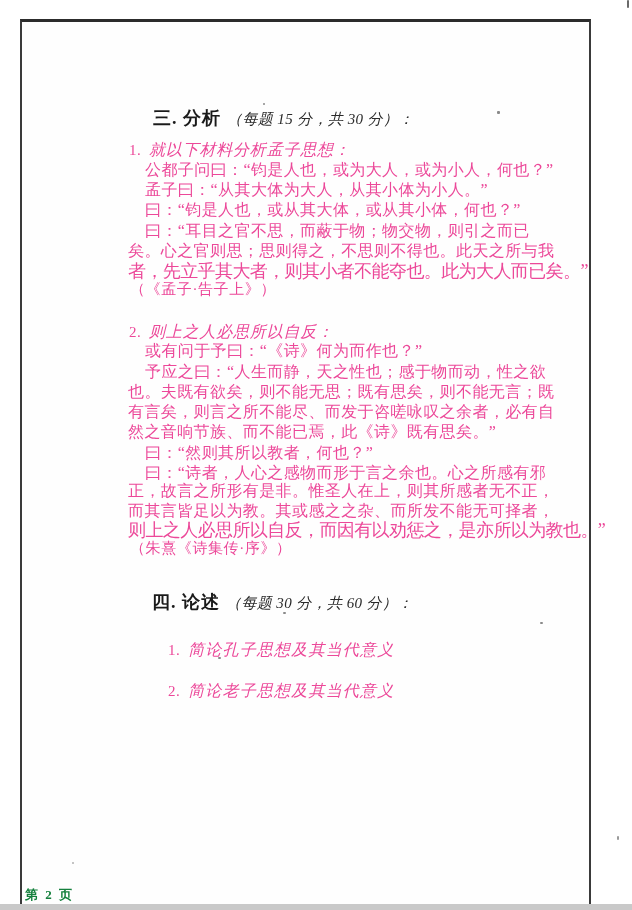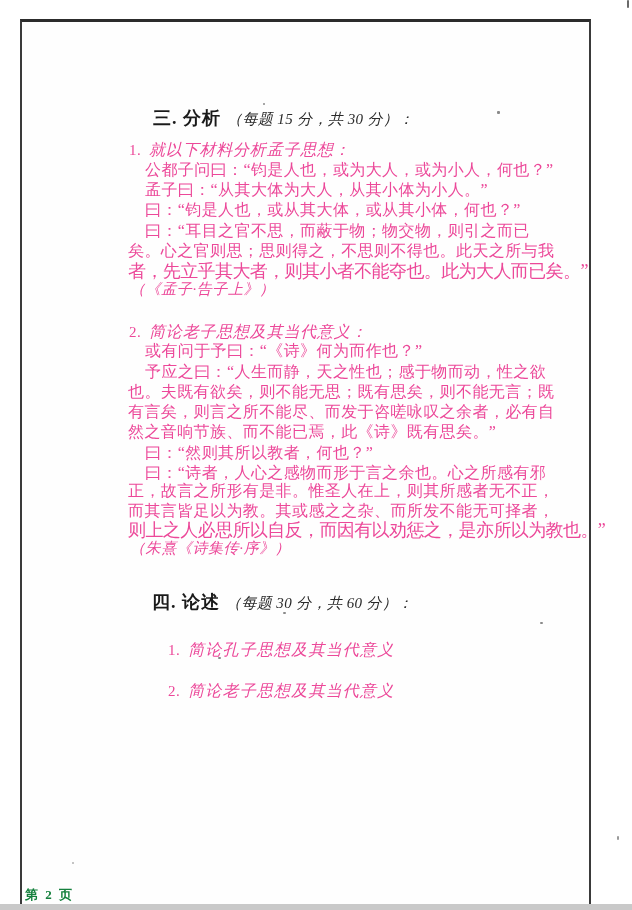--- a/index.html
+++ b/index.html
@@ -33,21 +33,20 @@
     font-size: 16px;
     line-height: 20px;
     letter-spacing: 0.4px;
     color: #ec4899;
   }
   .ln-first  { left: 145px; }
   .ln-flush  { left: 128px; }
   .ln-tight  { font-size: 18px; letter-spacing: -0.6px; }
   .ln-source {
     left: 130px;
-    font-style: italic;
     font-size: 15px;
     letter-spacing: 0.6px;
   }
   .item-row { left: 129px; }
   .item-num {
     display: inline-block;
     font-style: normal;
     font-size: 15px;
     margin-right: 8px;
   }
@@ -119,21 +118,21 @@
 </div>
 <div class="line ln-first" style="top:160px;">公都子问曰：“钧是人也，或为大人，或为小人，何也？”</div>
 <div class="line ln-first" style="top:180px;">孟子曰：“从其大体为大人，从其小体为小人。”</div>
 <div class="line ln-first" style="top:200px;font-family:Liberation Serif, serif;">曰：“钧是人也，或从其大体，或从其小体，何也？”</div>
 <div class="line ln-first" style="top:221px;">曰：“耳目之官不思，而蔽于物；物交物，则引之而已</div>
 <div class="line ln-flush" style="top:241px;">矣。心之官则思；思则得之，不思则不得也。此天之所与我</div>
 <div class="line ln-flush ln-tight" style="top:261px;">者，先立乎其大者，则其小者不能夺也。此为大人而已矣。”</div>
 <div class="line ln-source" style="top:279px;">（《孟子·告子上》）</div>
 
 <div class="line item-row" style="top:322px;">
-  <span class="item-num">2.</span><span class="item-prompt">简论老子思想及其当代意义：</span>
+  <span class="item-num">2.</span><span class="item-prompt">则上之人必思所以自反：</span>
 </div>
 <div class="line ln-first" style="top:341px;">或有问于予曰：“《诗》何为而作也？”</div>
 <div class="line ln-first" style="top:362px;">予应之曰：“人生而静，天之性也；感于物而动，性之欲</div>
 <div class="line ln-flush" style="top:382px;font-family:Liberation Serif, serif;">也。夫既有欲矣，则不能无思；既有思矣，则不能无言；既</div>
 <div class="line ln-flush" style="top:402px;">有言矣，则言之所不能尽、而发于咨嗟咏叹之余者，必有自</div>
 <div class="line ln-flush" style="top:422px;">然之音响节族、而不能已焉，此《诗》既有思矣。”</div>
 <div class="line ln-first" style="top:443px;">曰：“然则其所以教者，何也？”</div>
 <div class="line ln-first" style="top:463px;">曰：“诗者，人心之感物而形于言之余也。心之所感有邪</div>
 <div class="line ln-flush" style="top:481px;">正，故言之所形有是非。惟圣人在上，则其所感者无不正，</div>
 <div class="line ln-flush" style="top:501px;">而其言皆足以为教。其或感之之杂、而所发不能无可择者，</div>

